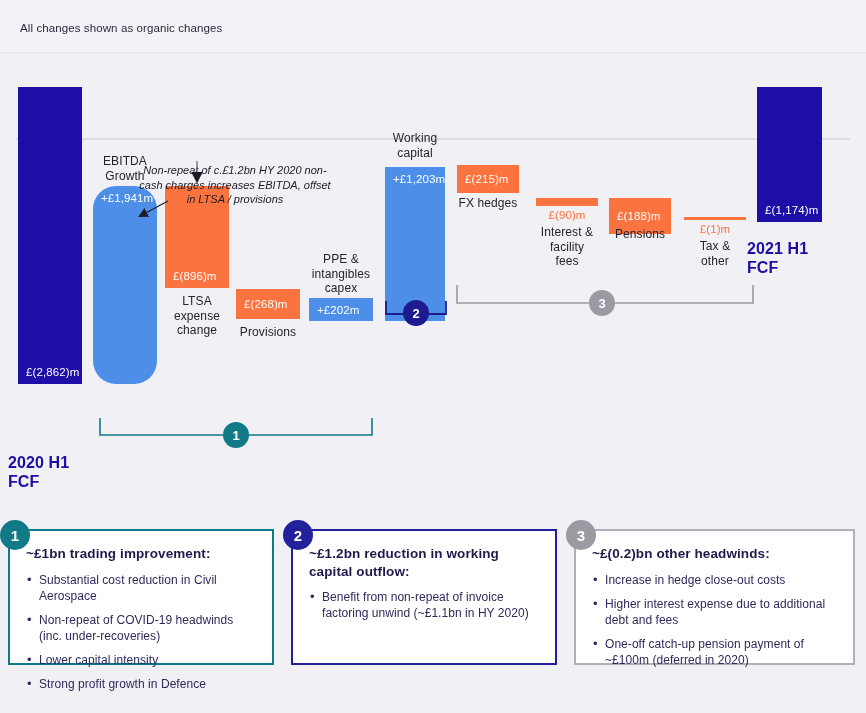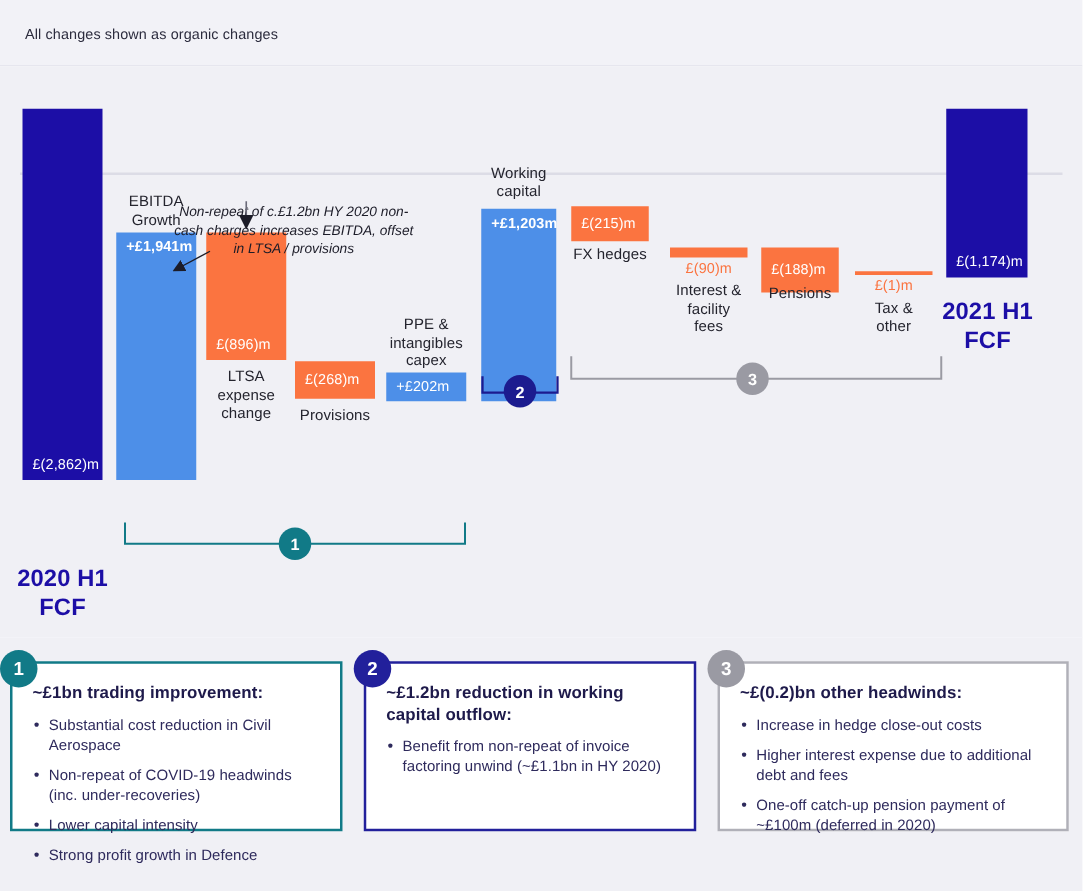--- a/index.html
+++ b/index.html
@@ -61,21 +61,21 @@
   .bar-orange { background: #fb7440; }
 
   .bar-val {
     position: absolute;
     font-size: 11.5px;
     white-space: nowrap;
     color: #ffffff;
     letter-spacing: .1px;
   }
   .val-inside-bottom { left: 8px; bottom: 6px; }
-  .val-inside-top    { left: 8px; top: 6px; font-weight: bold; }
+  .val-inside-top    { left: 8px; top: 6px; }
   .val-inside-mid    { left: 8px; top: 50%; transform: translateY(-50%); }
 
   .val-outside {
     position: absolute;
     font-size: 11.5px;
     color: #fb7440;
     white-space: nowrap;
     text-align: center;
     letter-spacing: .1px;
   }
@@ -84,24 +84,24 @@
     position: absolute;
     font-size: 12px;
     color: #24242e;
     text-align: center;
     line-height: 1.22;
     letter-spacing: .1px;
   }
 
   .endcap-label {
     position: absolute;
-    font-size: 19px;
+    font-size: 16px;
     font-weight: bold;
     color: #1c0ea6;
-    text-align: center;
+    text-align: left;
     line-height: 1.2;
     letter-spacing: .1px;
   }
 
   
   #annotation-text {
     position: absolute;
     left: 136px; top: 110px;
     width: 198px;
     font-size: 11px;
@@ -207,21 +207,21 @@
   <div id="baseline-rule"></div>
 
   <div class="bar bar-navy" style="left:18px; top:34px; width:64px; height:297px;">
     <span class="bar-val val-inside-bottom">£(2,862)m</span>
   </div>
   <div class="endcap-label" style="left:8px; top:400px; width:84px;">
     <span>2020 H1</span><br>
     <span>FCF</span>
   </div>
 
-  <div class="bar bar-blue" style="left:93px; top:133px; width:64px; height:198px;">
+  <div class="bar bar-blue" style="left:93px; top:133px; width:64px; height:198px;border-radius:23px;">
     <span class="bar-val val-inside-top">+£1,941m</span>
   </div>
   <div class="bar-cat" style="left:88px; top:101px; width:74px; white-space:pre-line;">EBITDA
 Growth</div>
 
   <div class="bar bar-orange" style="left:165px; top:133px; width:64px; height:102px;">
     <span class="bar-val val-inside-bottom">£(896)m</span>
   </div>
   <div class="bar-cat" style="left:160px; top:241px; width:74px; white-space:pre-line;">LTSA
 expense

